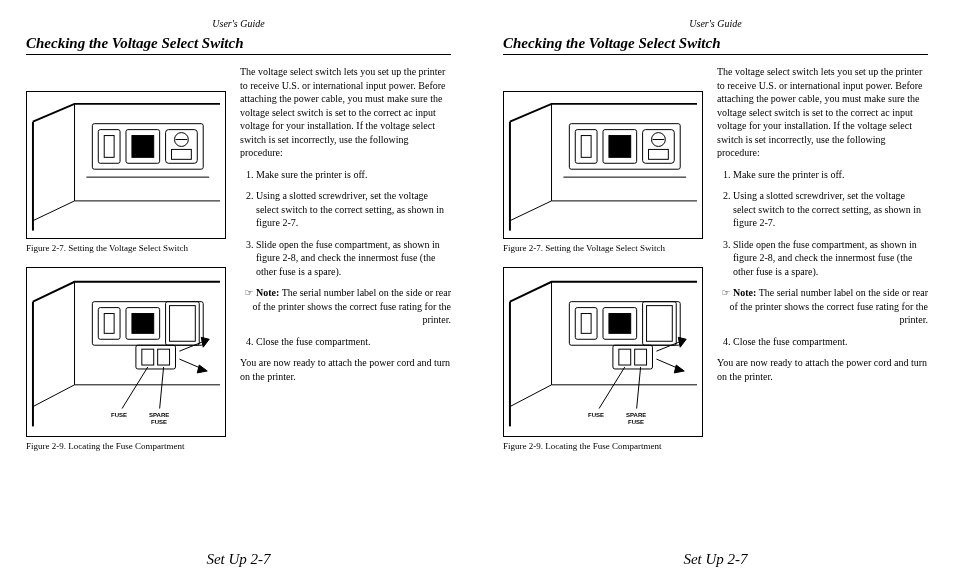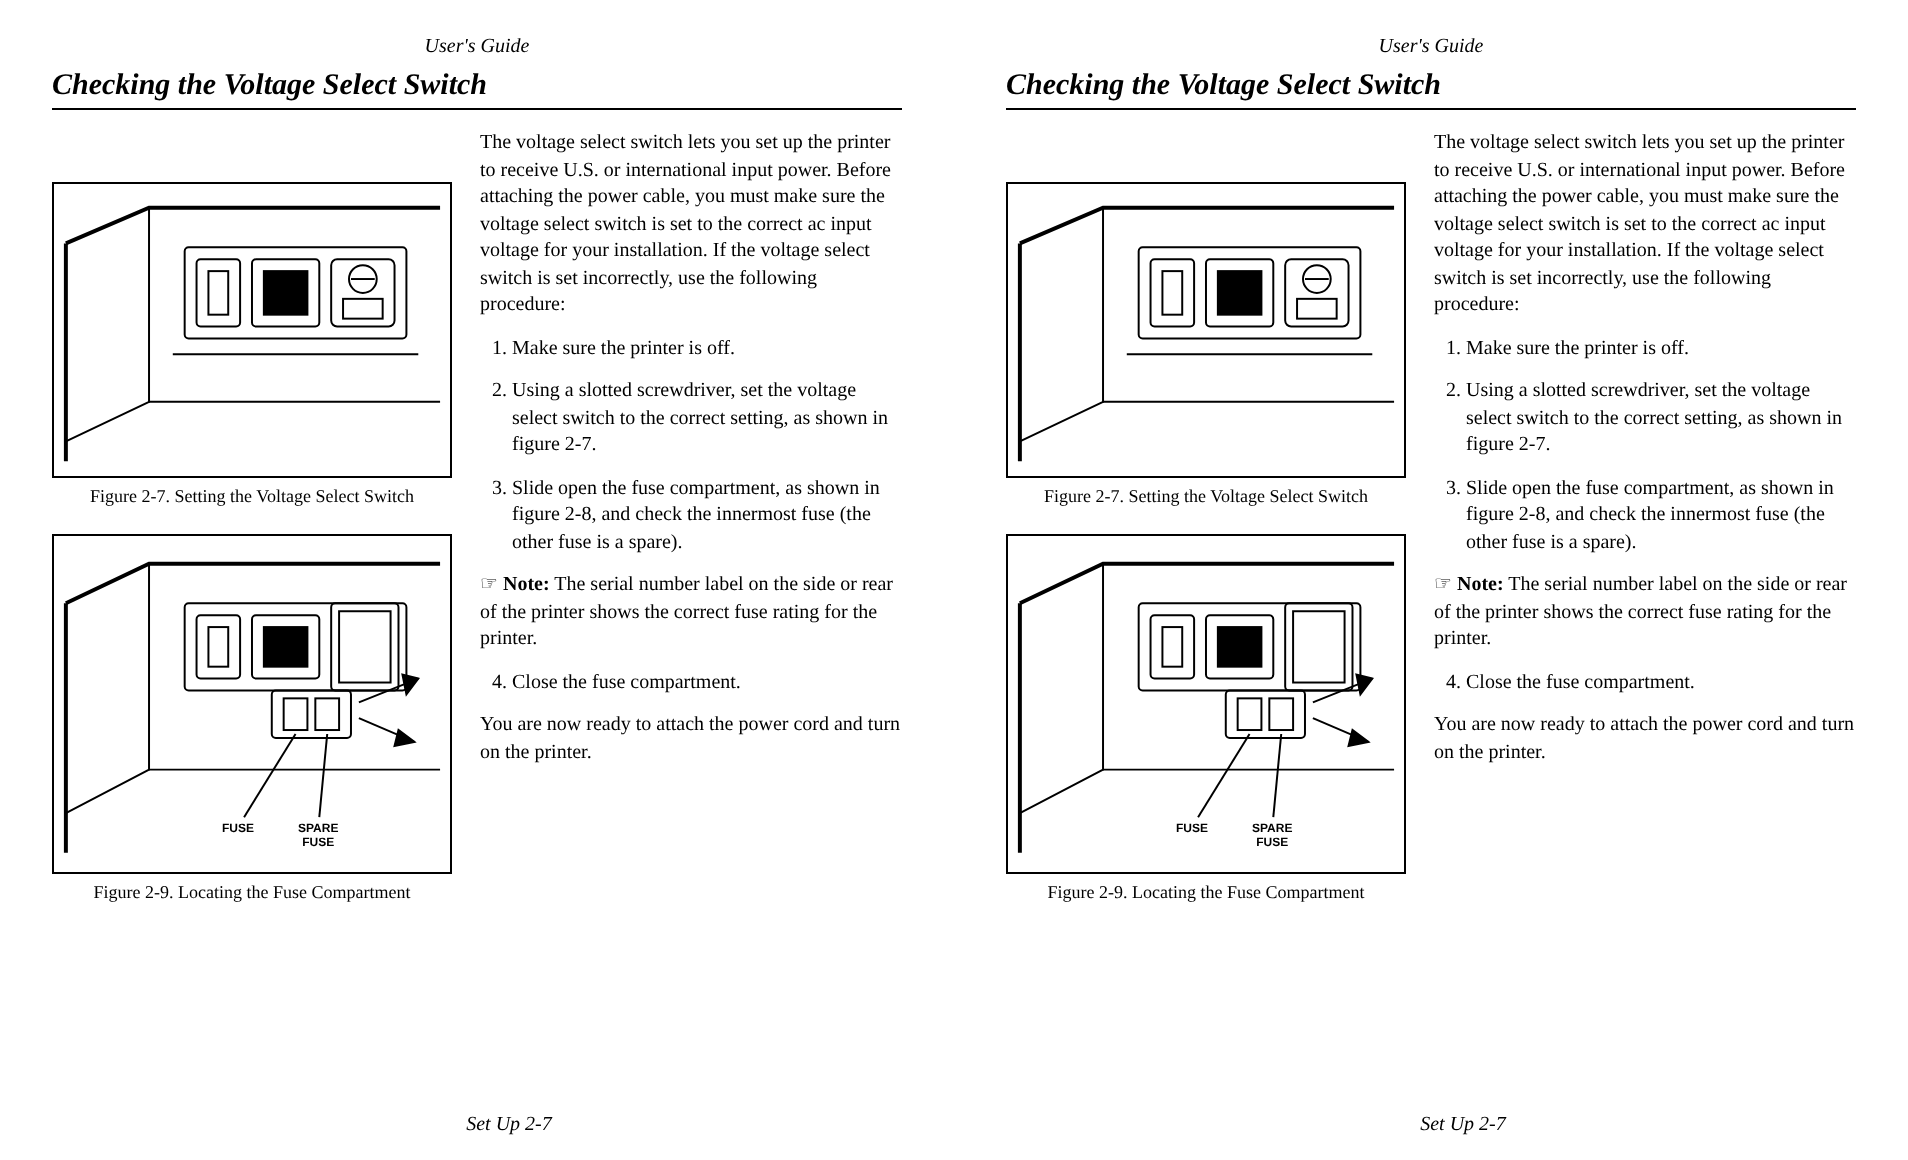--- a/index.html
+++ b/index.html
@@ -8,29 +8,29 @@
   .page { width: 477px; height: 580px; padding: 18px 26px 18px 26px; position: relative; }
   .running-head { font-style: italic; font-size: 10px; text-align: center; margin-bottom: 6px; }
   .section-title { font-style: italic; font-size: 15px; margin: 6px 0 2px 0; font-weight: bold; }
   .rule { border: none; border-top: 1px solid #000; margin: 2px 0 10px 0; }
   .content { display: flex; gap: 14px; }
   .figures-col { width: 200px; flex: 0 0 200px; }
   .text-col { flex: 1; font-size: 10px; line-height: 1.35; }
   .intro { margin-bottom: 8px; }
   ol.steps { list-style: decimal; padding-left: 16px; }
   ol.steps li { margin-bottom: 8px; }
-  .note-row { margin: 6px 0 8px 0; }
+  .note-row { margin: 6px 0 8px 0; text-align: right; }
   .note-icon { font-family: Arial, sans-serif; }
   .note-label { font-weight: bold; }
   .closing { margin-top: 4px; font-family: Liberation Serif, serif; }
   .fig-box { border: 1px solid #000; width: 200px; background: #fff; position: relative; }
-  .fig-cap { font-size: 9px; text-align: center; margin: 4px 0 14px 0; }
+  .fig-cap { font-size: 9px; text-align: left; margin: 4px 0 14px 0; }
   .fig1 { height: 148px; margin-top: 26px; }
   .fig2 { height: 170px; }
-  .footer { position: absolute; bottom: 12px; left: 16px; width: 100%; text-align: center; font-style: italic; font-size: 10px; }
+  .footer { position: absolute; bottom: 12px; left: 0; width: 100%; text-align: center; font-style: italic; font-size: 15px; }
   .fuse-label { position: absolute; font-size: 6px; font-weight: bold; font-family: Arial, sans-serif; text-align: center; line-height: 1.1; }
   svg { display: block; }
   svg line, svg polyline, svg polygon, svg rect, svg path, svg circle { stroke: #000; fill: none; stroke-width: 1; }
   svg .thick { stroke-width: 2; }
   svg .fill-black { fill: #000; }
 </style>
 </head>
 <body>
 
 <div class="spread">

